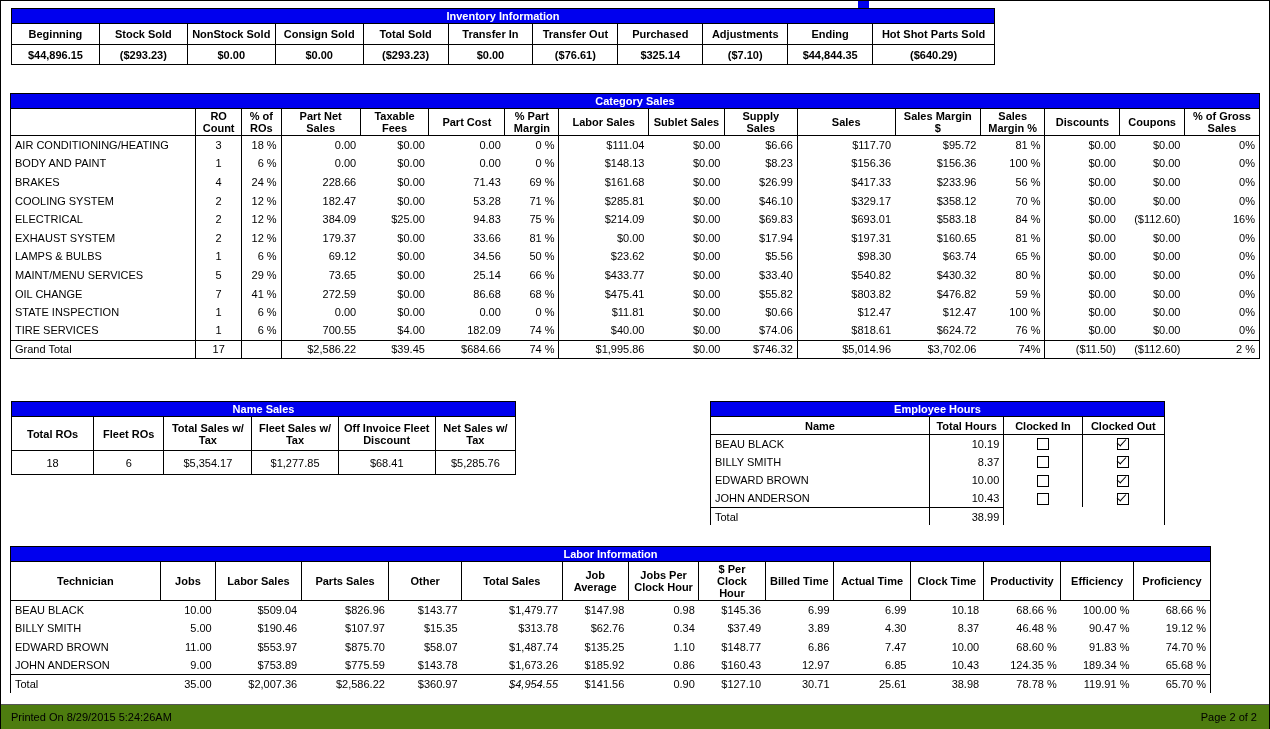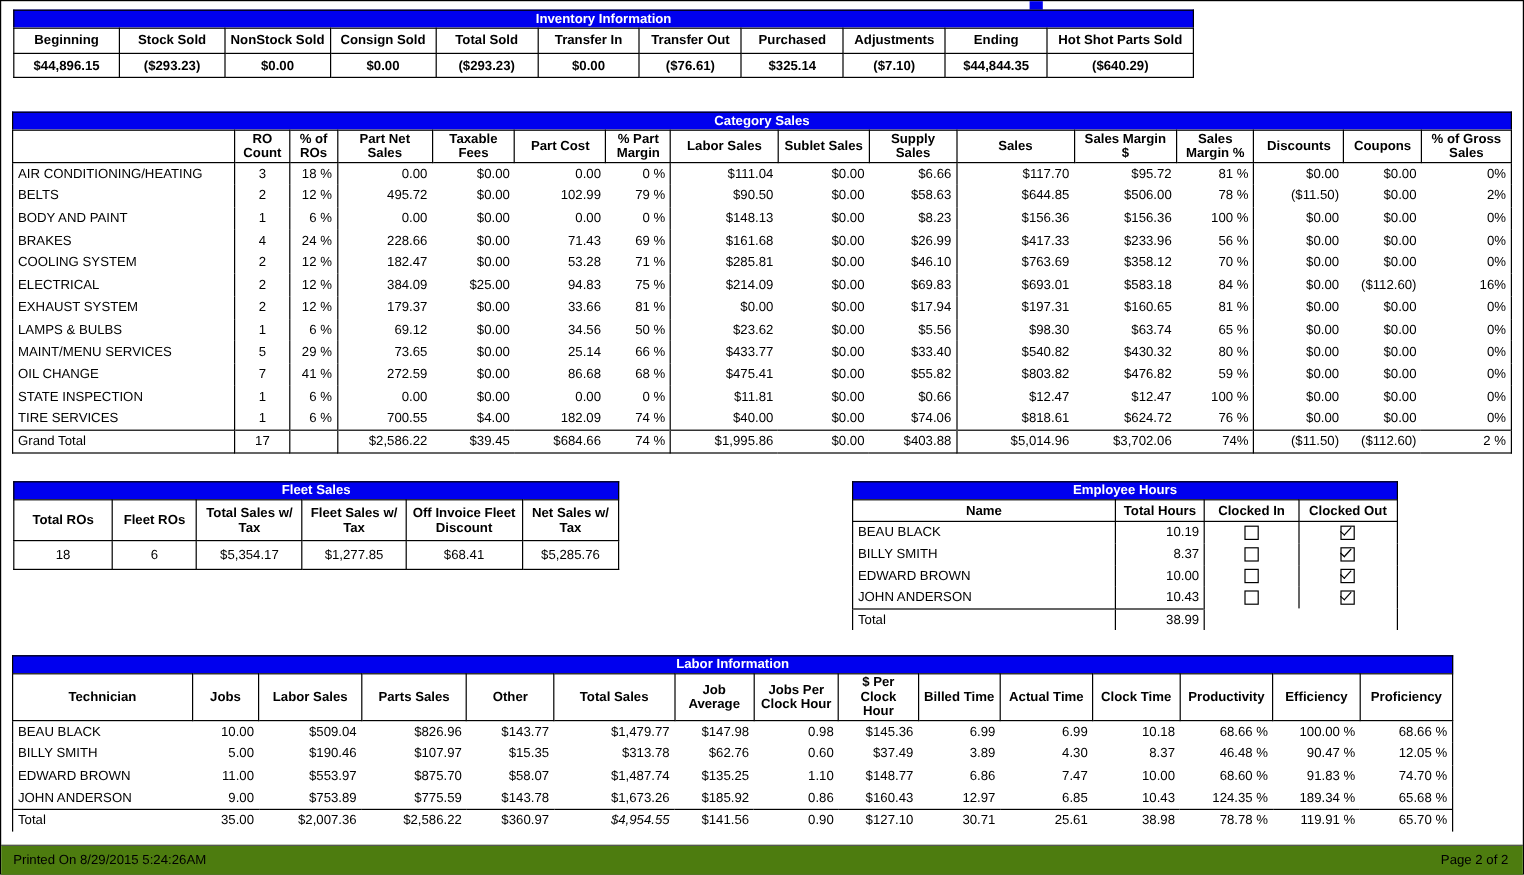--- a/index.html
+++ b/index.html
@@ -201,38 +201,20 @@
             <td class="num" style="border-width: initial; border-style: none; border-color: initial;">$0.00</td>
             <td class="num" style="border-left: none; border-right: 1px solid rgb(0, 0, 0); border-top: none; border-bottom: none;">$6.66</td>
             <td class="num" style="border-left: 1px solid rgb(0, 0, 0); border-right: none; border-top: none; border-bottom: none;">$117.70</td>
             <td class="num" style="border-width: initial; border-style: none; border-color: initial;">$95.72</td>
             <td class="num" style="border-left: none; border-right: 1px solid rgb(0, 0, 0); border-top: none; border-bottom: none;">81 %</td>
             <td class="num" style="border-left: 1px solid rgb(0, 0, 0); border-right: none; border-top: none; border-bottom: none;">$0.00</td>
             <td class="num" style="border-width: initial; border-style: none; border-color: initial;">$0.00</td>
             <td class="num" style="border-left: none; border-right: 1px solid rgb(0, 0, 0); border-top: none; border-bottom: none;">0%</td>
           </tr>
           <tr>
-            <td class="lft" style="border-left: 1px solid rgb(0, 0, 0); border-right: 1px solid rgb(0, 0, 0); border-top: none; border-bottom: none;">BELTS</td>
-            <td class="ctr" style="border-left: 1px solid rgb(0, 0, 0); border-right: 1px solid rgb(0, 0, 0); border-top: none; border-bottom: none;">2</td>
-            <td class="num" style="border-left: 1px solid rgb(0, 0, 0); border-right: 1px solid rgb(0, 0, 0); border-top: none; border-bottom: none;">12 %</td>
-            <td class="num" style="border-left: 1px solid rgb(0, 0, 0); border-right: none; border-top: none; border-bottom: none;">495.72</td>
-            <td class="num" style="border-width: initial; border-style: none; border-color: initial;">$0.00</td>
-            <td class="num" style="border-width: initial; border-style: none; border-color: initial;">102.99</td>
-            <td class="num" style="border-left: none; border-right: 1px solid rgb(0, 0, 0); border-top: none; border-bottom: none;">79 %</td>
-            <td class="num" style="border-left: 1px solid rgb(0, 0, 0); border-right: none; border-top: none; border-bottom: none;">$90.50</td>
-            <td class="num" style="border-width: initial; border-style: none; border-color: initial;">$0.00</td>
-            <td class="num" style="border-left: none; border-right: 1px solid rgb(0, 0, 0); border-top: none; border-bottom: none;">$58.63</td>
-            <td class="num" style="border-left: 1px solid rgb(0, 0, 0); border-right: none; border-top: none; border-bottom: none;">$644.85</td>
-            <td class="num" style="border-width: initial; border-style: none; border-color: initial;">$506.00</td>
-            <td class="num" style="border-left: none; border-right: 1px solid rgb(0, 0, 0); border-top: none; border-bottom: none;">78 %</td>
-            <td class="num" style="border-left: 1px solid rgb(0, 0, 0); border-right: none; border-top: none; border-bottom: none;">($11.50)</td>
-            <td class="num" style="border-width: initial; border-style: none; border-color: initial;">$0.00</td>
-            <td class="num" style="border-left: none; border-right: 1px solid rgb(0, 0, 0); border-top: none; border-bottom: none;">2%</td>
-          </tr>
-          <tr>
             <td class="lft" style="border-left: 1px solid rgb(0, 0, 0); border-right: 1px solid rgb(0, 0, 0); border-top: none; border-bottom: none;">BODY AND PAINT</td>
             <td class="ctr" style="border-left: 1px solid rgb(0, 0, 0); border-right: 1px solid rgb(0, 0, 0); border-top: none; border-bottom: none;">1</td>
             <td class="num" style="border-left: 1px solid rgb(0, 0, 0); border-right: 1px solid rgb(0, 0, 0); border-top: none; border-bottom: none;">6 %</td>
             <td class="num" style="border-left: 1px solid rgb(0, 0, 0); border-right: none; border-top: none; border-bottom: none;">0.00</td>
             <td class="num" style="border-width: initial; border-style: none; border-color: initial;">$0.00</td>
             <td class="num" style="border-width: initial; border-style: none; border-color: initial;">0.00</td>
             <td class="num" style="border-left: none; border-right: 1px solid rgb(0, 0, 0); border-top: none; border-bottom: none;">0 %</td>
             <td class="num" style="border-left: 1px solid rgb(0, 0, 0); border-right: none; border-top: none; border-bottom: none;">$148.13</td>
             <td class="num" style="border-width: initial; border-style: none; border-color: initial;">$0.00</td>
             <td class="num" style="border-left: none; border-right: 1px solid rgb(0, 0, 0); border-top: none; border-bottom: none;">$8.23</td>
@@ -265,21 +247,21 @@
             <td class="lft" style="border-left: 1px solid rgb(0, 0, 0); border-right: 1px solid rgb(0, 0, 0); border-top: none; border-bottom: none;">COOLING SYSTEM</td>
             <td class="ctr" style="border-left: 1px solid rgb(0, 0, 0); border-right: 1px solid rgb(0, 0, 0); border-top: none; border-bottom: none;">2</td>
             <td class="num" style="border-left: 1px solid rgb(0, 0, 0); border-right: 1px solid rgb(0, 0, 0); border-top: none; border-bottom: none;">12 %</td>
             <td class="num" style="border-left: 1px solid rgb(0, 0, 0); border-right: none; border-top: none; border-bottom: none;">182.47</td>
             <td class="num" style="border-width: initial; border-style: none; border-color: initial;">$0.00</td>
             <td class="num" style="border-width: initial; border-style: none; border-color: initial;">53.28</td>
             <td class="num" style="border-left: none; border-right: 1px solid rgb(0, 0, 0); border-top: none; border-bottom: none;">71 %</td>
             <td class="num" style="border-left: 1px solid rgb(0, 0, 0); border-right: none; border-top: none; border-bottom: none;">$285.81</td>
             <td class="num" style="border-width: initial; border-style: none; border-color: initial;">$0.00</td>
             <td class="num" style="border-left: none; border-right: 1px solid rgb(0, 0, 0); border-top: none; border-bottom: none;">$46.10</td>
-            <td class="num" style="border-left: 1px solid rgb(0, 0, 0); border-right: none; border-top: none; border-bottom: none;">$763.69</td>
+            <td class="num" style="border-left: 1px solid rgb(0, 0, 0); border-right: none; border-top: none; border-bottom: none;">$329.17</td>
             <td class="num" style="border-width: initial; border-style: none; border-color: initial;">$358.12</td>
             <td class="num" style="border-left: none; border-right: 1px solid rgb(0, 0, 0); border-top: none; border-bottom: none;">70 %</td>
             <td class="num" style="border-left: 1px solid rgb(0, 0, 0); border-right: none; border-top: none; border-bottom: none;">$0.00</td>
             <td class="num" style="border-width: initial; border-style: none; border-color: initial;">$0.00</td>
             <td class="num" style="border-left: none; border-right: 1px solid rgb(0, 0, 0); border-top: none; border-bottom: none;">0%</td>
           </tr>
           <tr>
             <td class="lft" style="border-left: 1px solid rgb(0, 0, 0); border-right: 1px solid rgb(0, 0, 0); border-top: none; border-bottom: none;">ELECTRICAL</td>
             <td class="ctr" style="border-left: 1px solid rgb(0, 0, 0); border-right: 1px solid rgb(0, 0, 0); border-top: none; border-bottom: none;">2</td>
             <td class="num" style="border-left: 1px solid rgb(0, 0, 0); border-right: 1px solid rgb(0, 0, 0); border-top: none; border-bottom: none;">12 %</td>
@@ -408,34 +390,34 @@
           <tr>
             <td class="lft bold" style="border-top: 1px solid rgb(0, 0, 0); border-left: 1px solid rgb(0, 0, 0); border-right: 1px solid rgb(0, 0, 0);">Grand Total</td>
             <td class="ctr bold" style="border-top: 1px solid rgb(0, 0, 0); border-left: 1px solid rgb(0, 0, 0); border-right: 1px solid rgb(0, 0, 0);">17</td>
             <td class="num bold" style="border-top: 1px solid rgb(0, 0, 0); border-left: 1px solid rgb(0, 0, 0); border-right: 1px solid rgb(0, 0, 0);"></td>
             <td class="num bold" style="border-top: 1px solid rgb(0, 0, 0); border-left: 1px solid rgb(0, 0, 0); border-right: none;">$2,586.22</td>
             <td class="num bold" style="border-top: 1px solid rgb(0, 0, 0); border-left: none; border-right: none;">$39.45</td>
             <td class="num bold" style="border-top: 1px solid rgb(0, 0, 0); border-left: none; border-right: none;">$684.66</td>
             <td class="num bold" style="border-top: 1px solid rgb(0, 0, 0); border-left: none; border-right: 1px solid rgb(0, 0, 0);">74 %</td>
             <td class="num bold" style="border-top: 1px solid rgb(0, 0, 0); border-left: 1px solid rgb(0, 0, 0); border-right: none;">$1,995.86</td>
             <td class="num bold" style="border-top: 1px solid rgb(0, 0, 0); border-left: none; border-right: none;">$0.00</td>
-            <td class="num bold" style="border-top: 1px solid rgb(0, 0, 0); border-left: none; border-right: 1px solid rgb(0, 0, 0);">$403.88</td>
+            <td class="num bold" style="border-top: 1px solid rgb(0, 0, 0); border-left: none; border-right: 1px solid rgb(0, 0, 0);">$746.32</td>
             <td class="num bold" style="border-top: 1px solid rgb(0, 0, 0); border-left: 1px solid rgb(0, 0, 0); border-right: none;">$5,014.96</td>
             <td class="num bold" style="border-top: 1px solid rgb(0, 0, 0); border-left: none; border-right: none;">$3,702.06</td>
             <td class="num bold" style="border-top: 1px solid rgb(0, 0, 0); border-left: none; border-right: 1px solid rgb(0, 0, 0);">74%</td>
             <td class="num bold" style="border-top: 1px solid rgb(0, 0, 0); border-left: 1px solid rgb(0, 0, 0); border-right: none;">($11.50)</td>
             <td class="num bold" style="border-top: 1px solid rgb(0, 0, 0); border-left: none; border-right: none;">($112.60)</td>
             <td class="num bold" style="border-top: 1px solid rgb(0, 0, 0); border-left: none; border-right: 1px solid rgb(0, 0, 0);">2 %</td>
           </tr>
         </tbody>
     </table>
   </div>
 
   <div class="section" id="fleet">
-    <div class="band">Fleet Sales</div>
+    <div class="band">Name Sales</div>
     <table class="grid">
       <thead>
         <tr>
           <th style="width:82px">Total ROs</th>
           <th style="width:70px">Fleet ROs</th>
           <th style="width:88px">Total Sales w/ Tax</th>
           <th style="width:86px">Fleet Sales w/ Tax</th>
           <th style="width:97px">Off Invoice Fleet Discount</th>
           <th style="width:80px">Net Sales w/ Tax</th>
         </tr>
@@ -540,28 +522,28 @@
             <td class="num" style="border-top: none; border-bottom: none; border-left: none;">68.66 %</td>
           </tr>
           <tr>
             <td class="lft" style="border-top: none; border-bottom: none; border-right: none;">BILLY SMITH</td>
             <td class="num" style="border-width: initial; border-style: none; border-color: initial;">5.00</td>
             <td class="num" style="border-width: initial; border-style: none; border-color: initial;">$190.46</td>
             <td class="num" style="border-width: initial; border-style: none; border-color: initial;">$107.97</td>
             <td class="num" style="border-width: initial; border-style: none; border-color: initial;">$15.35</td>
             <td class="num" style="border-width: initial; border-style: none; border-color: initial;">$313.78</td>
             <td class="num" style="border-width: initial; border-style: none; border-color: initial;">$62.76</td>
-            <td class="num" style="border-width: initial; border-style: none; border-color: initial;">0.60</td>
+            <td class="num" style="border-width: initial; border-style: none; border-color: initial;">0.34</td>
             <td class="num" style="border-width: initial; border-style: none; border-color: initial;">$37.49</td>
             <td class="num" style="border-width: initial; border-style: none; border-color: initial;">3.89</td>
             <td class="num" style="border-width: initial; border-style: none; border-color: initial;">4.30</td>
             <td class="num" style="border-width: initial; border-style: none; border-color: initial;">8.37</td>
             <td class="num" style="border-width: initial; border-style: none; border-color: initial;">46.48 %</td>
             <td class="num" style="border-width: initial; border-style: none; border-color: initial;">90.47 %</td>
-            <td class="num" style="border-top: none; border-bottom: none; border-left: none;">12.05 %</td>
+            <td class="num" style="border-top: none; border-bottom: none; border-left: none;">19.12 %</td>
           </tr>
           <tr>
             <td class="lft" style="border-top: none; border-bottom: none; border-right: none;">EDWARD BROWN</td>
             <td class="num" style="border-width: initial; border-style: none; border-color: initial;">11.00</td>
             <td class="num" style="border-width: initial; border-style: none; border-color: initial;">$553.97</td>
             <td class="num" style="border-width: initial; border-style: none; border-color: initial;">$875.70</td>
             <td class="num" style="border-width: initial; border-style: none; border-color: initial;">$58.07</td>
             <td class="num" style="border-width: initial; border-style: none; border-color: initial;">$1,487.74</td>
             <td class="num" style="border-width: initial; border-style: none; border-color: initial;">$135.25</td>
             <td class="num" style="border-width: initial; border-style: none; border-color: initial;">1.10</td>

